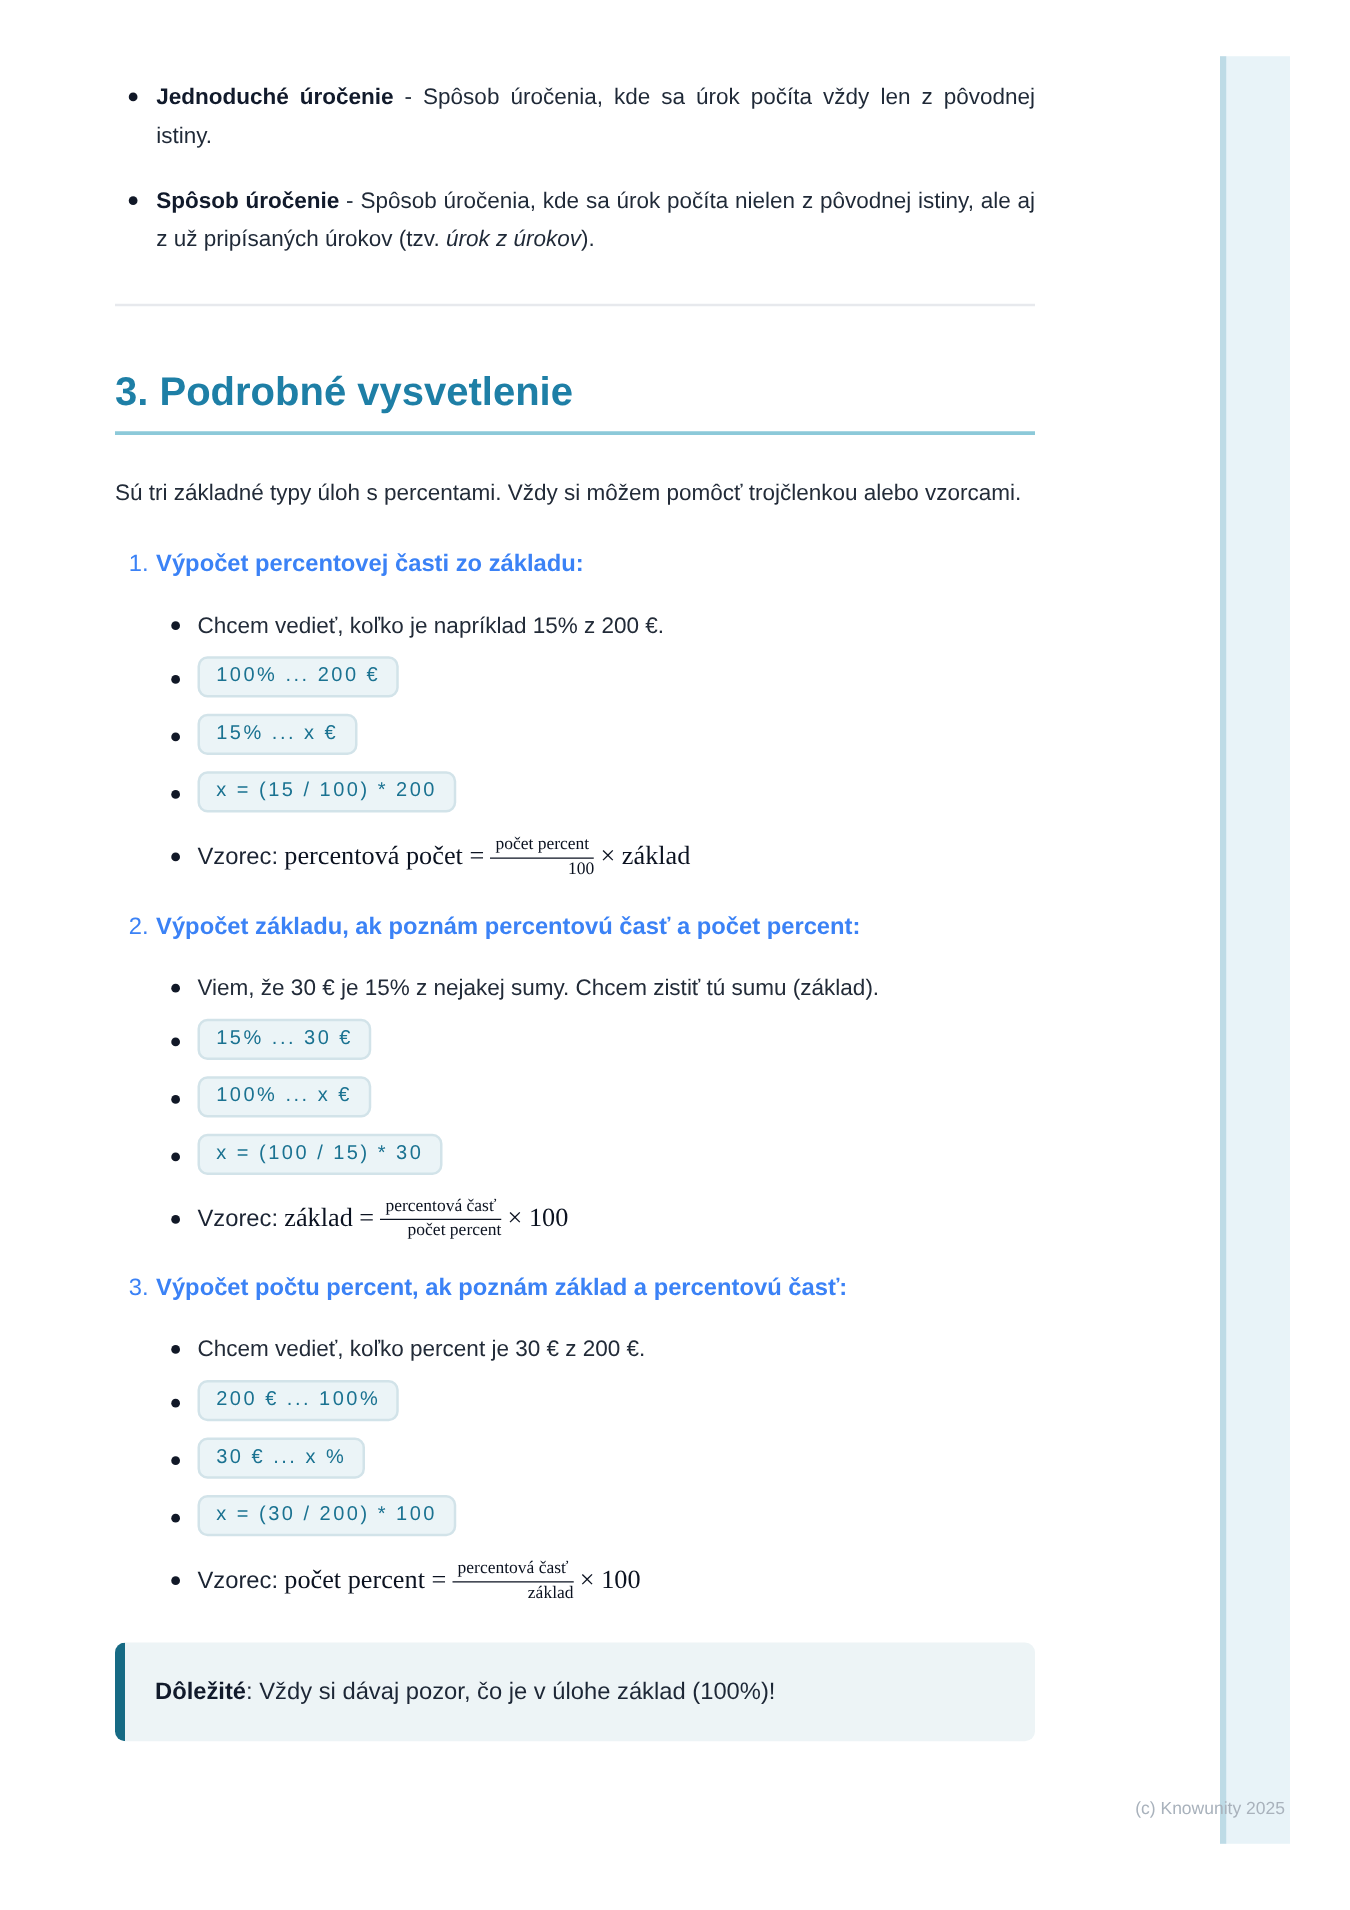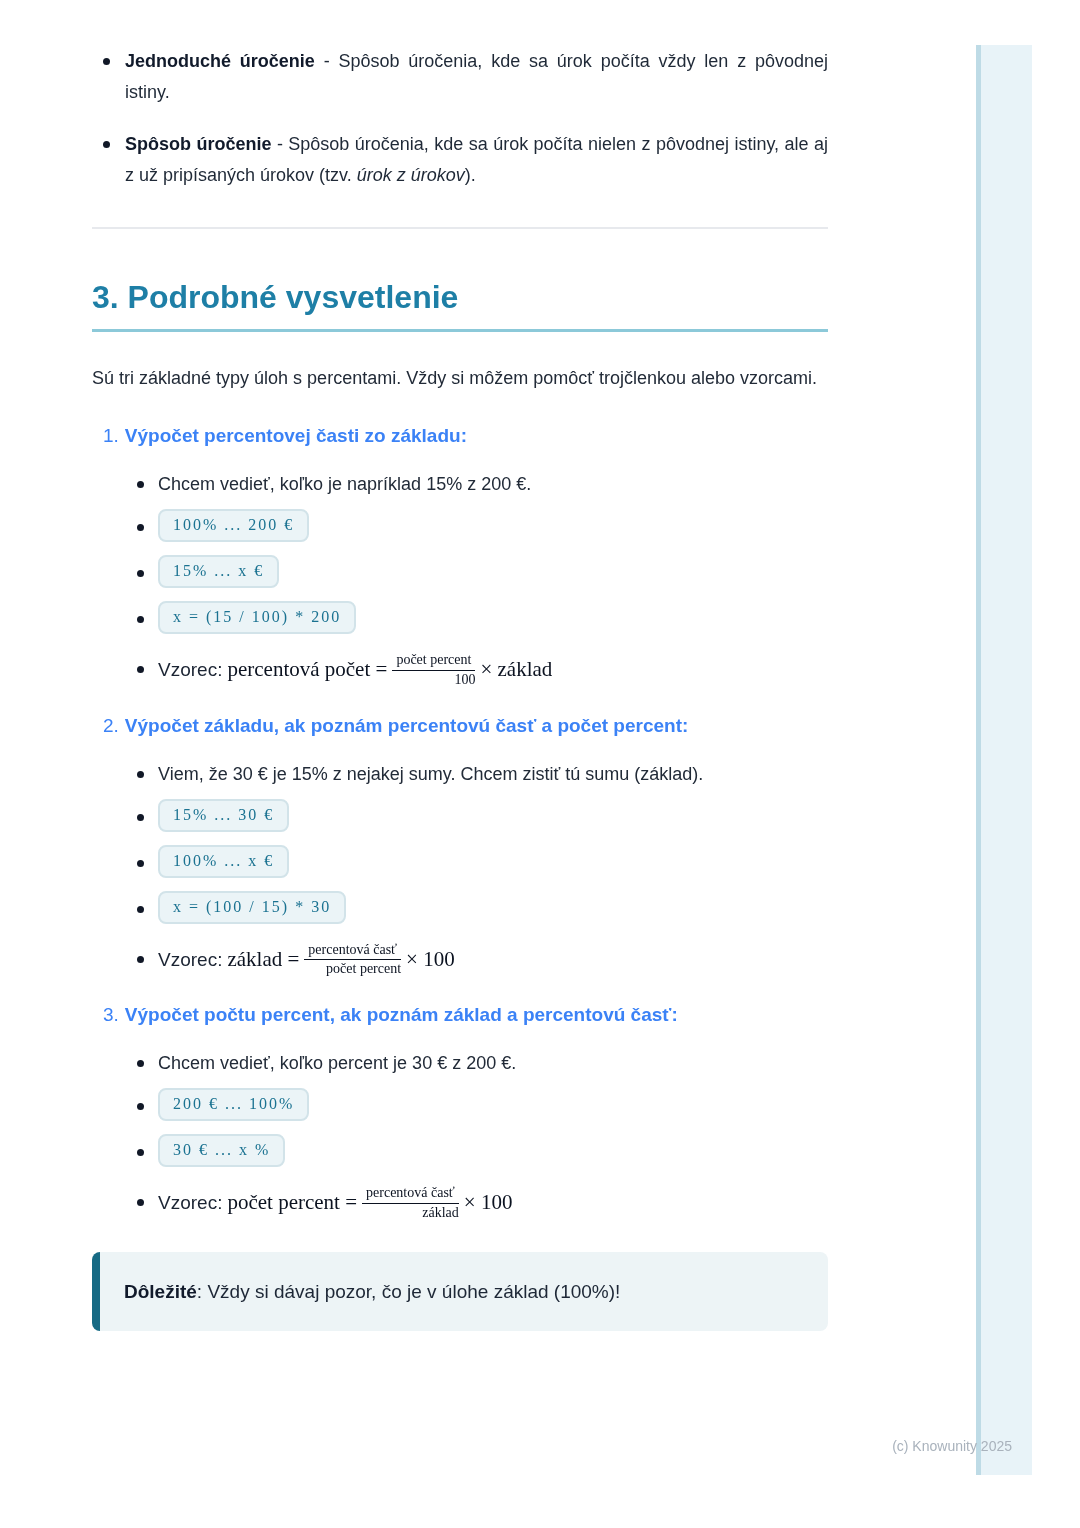--- a/index.html
+++ b/index.html
@@ -18,21 +18,21 @@
     position:absolute;
     top:45px; right:48px;
     width:56px; height:1430px;
     background:var(--strip-bg,#e8f3f8);
     border-left:5px solid var(--strip-border,#bedbe6);
     z-index:1;
   }
 
   .content {
     position:absolute;
-    left:92px; top:0;
+    left:92px; top:16px;
     width:736px;
     z-index:2;
   }
 
   
   ul.intro-list { list-style:none; margin:46px 0 0 0; padding:0; }
   ul.intro-list > li {
     position:relative;
     padding-left:33px;
     font-size:18px;
@@ -103,21 +103,21 @@
     background:#111827;
   }
   li.desc-li { line-height:24px; margin-bottom:20px; }
   li.desc-li::before { top:9px; }
   li.chip-li::before { top:15px; }
   li.formula-li { margin-top:18px; line-height:26px; }
   li.formula-li::before { top:14px; }
 
   .chip {
     display:inline-block;
-    font-family:Liberation Serif, serif;
+    font-family:Liberation Sans, sans-serif;
     font-size:16px;
     letter-spacing:2px;
     color:var(--code,#1a7291);
     background:var(--code-bg,#ebf4f7);
     border:2px solid var(--code-border,#d2e3e9);
     border-radius:8px;
     padding:5px 13px 6px 13px;
   }
 
   .formula-label { font-size:19px; color:#1b2433; }
@@ -145,21 +145,21 @@
     border-radius:8px;
     padding:27px 24px;
     font-size:19px;
     line-height:25px;
     color:#1d2736;
   }
   .callout .term { color:#111a2b; }
 
   .watermark {
     position:absolute;
-    top:1438px; right:68px;
+    top:1438px; right:52px;
     font-size:14px;
     color:#a9b2bc;
     z-index:3;
   }
 </style>
 </head>
 <body>
 
 <div class="scroll-strip"></div>
 
@@ -220,20 +220,21 @@
     </li>
 
     <li class="task">
       <div class="task-heading">
         <span class="task-number">3.</span><span class="task-title">Výpočet počtu percent, ak poznám základ a percentovú časť:</span>
       </div>
       <ul class="sub-list">
         <li class="desc-li">Chcem vedieť, koľko percent je 30 € z 200 €.</li>
         <li class="chip-li"><span class="chip">200 € ... 100%</span></li>
         <li class="chip-li"><span class="chip">30 € ... x %</span></li>
+        <li class="chip-li"><span class="chip">x = (30 / 200) * 100</span></li>
         <li class="formula-li">
           <span class="formula-label">Vzorec:</span>
           <span class="math">
             <span>počet percent =</span><span class="frac"><span class="num">percentová časť</span><span class="den">základ</span></span><span>× 100</span>
           </span>
         </li>
       </ul>
     </li>
 
   </ol>

